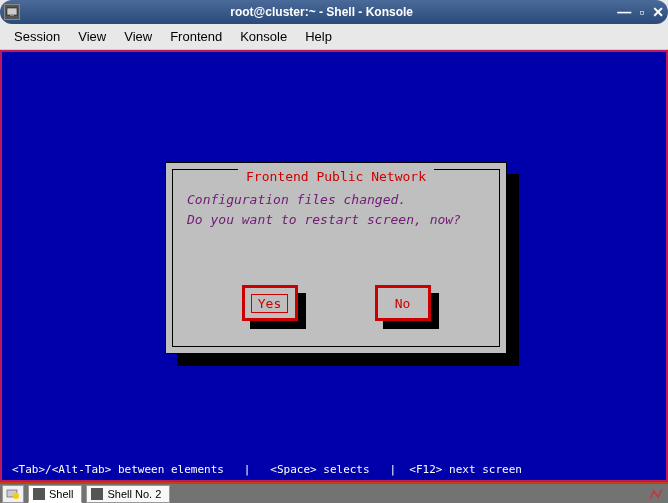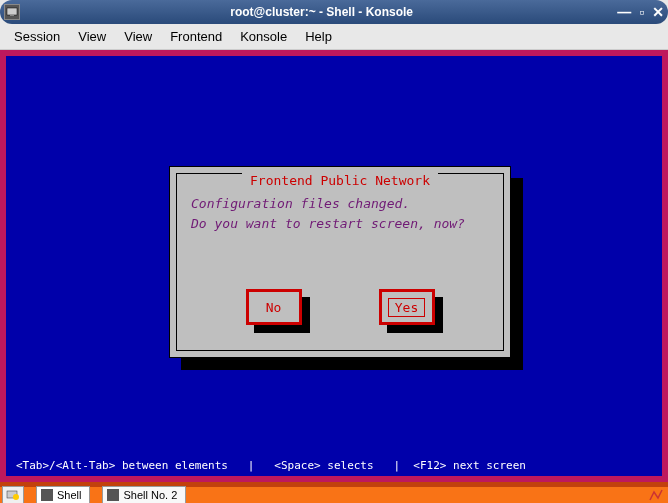--- a/index.html
+++ b/index.html
@@ -8,38 +8,38 @@
 .titlebar { background: linear-gradient(to bottom, #4a6a9a, #2a4a7a); height: 24px; display: flex; align-items: center; padding: 0 4px; color: white; font-size: 12px; border-radius: 12px; }
 .titlebar-icon { width: 16px; height: 16px; background: #555; margin-right: 6px; display: flex; align-items: center; justify-content: center; border: 1px solid #888; }
 .titlebar-icon svg { width: 12px; height: 12px; }
 .titlebar-title { flex: 1; text-align: center; font-weight: bold; }
 .titlebar-buttons { display: flex; gap: 8px; }
 .titlebar-btn { cursor: pointer; font-weight: bold; font-size: 14px; }
 
 .menubar { background: #e8e8e8; height: 26px; display: flex; align-items: center; padding: 0 6px; gap: 2px; border-bottom: 1px solid #ccc; }
 .menu-item { padding: 3px 8px; font-size: 13px; cursor: pointer; }
 
-.terminal { background: #0000aa; width: 100%; height: 432px; position: relative; font-family: "DejaVu Sans Mono", "Courier New", monospace; font-size: 13px; color: white; border: 6px solid #be185d; padding-left: 45px; }
+.terminal { background: #0000aa; width: 100%; height: 432px; position: relative; font-family: "DejaVu Sans Mono", "Courier New", monospace; font-size: 13px; color: white; border: 2px solid #be185d; padding-left: 45px; }
 
 .dialog-shadow { position: absolute; background: #000; width: 342px; height: 192px; left: 175px; top: 122px; }
 .dialog { position: absolute; background: #bfbfbf; width: 342px; height: 192px; left: 163px; top: 110px; border: 1px solid #000; }
 .dialog-frame { position: absolute; inset: 6px; border: 1px solid #000; }
 .dialog-title { position: absolute; top: -1px; left: 50%; transform: translateX(-50%); background: #bfbfbf; color: #cc0000; padding: 0 8px; font-weight: normal; white-space: nowrap; }
 .dialog-body { padding: 20px 14px 0 14px; color: #701a75; line-height: 1.5; font-style: italic; }
 
 .btn-container { position: absolute; display: flex; width: 100%; justify-content: space-around; top: 115px; padding: 0 30px; }
 .btn-shadow-wrap { position: relative; }
 .btn-shadow { position: absolute; background: #000; width: 56px; height: 36px; left: 8px; top: 8px; }
 .btn { position: relative; background: #bfbfbf; border: 3px solid #cc0000; width: 56px; height: 36px; display: flex; align-items: center; justify-content: center; color: #cc0000; cursor: pointer; }
 .btn-inner { border: 1px solid #cc0000; padding: 1px 6px; }
 .btn-no .btn-inner { border: none; }
 
 .hint-bar { position: absolute; bottom: 4px; left: 0; right: 0; color: white; padding: 0 10px; font-family: "DejaVu Sans Mono", "Courier New", monospace; font-size: 11px; white-space: pre; }
 
-.bottombar { background: #f97316; height: 21px; display: flex; align-items: center; padding: 0 2px; gap: 12px; border-top: 5px solid #c2410c; }
+.bottombar { background: #737373; height: 21px; display: flex; align-items: center; padding: 0 2px; gap: 4px; border-top: 2px solid #c2410c; }
 .bb-btn { width: 22px; height: 18px; border: 1px solid #999; background: #f0f0f0; display: flex; align-items: center; justify-content: center; font-size: 10px; }
 .tab { border: 1px solid #999; background: #f8f8f8; height: 18px; display: flex; align-items: center; padding: 0 8px 0 4px; font-size: 11px; gap: 4px; cursor: pointer; }
 .tab.active { background: #fff; border-bottom: 1px solid #fff; }
 .tab-icon { width: 12px; height: 12px; background: #555; }
 .bb-right { margin-left: auto; width: 20px; height: 18px; display: flex; align-items: center; justify-content: center; }
 </style>
 </head>
 <body>
 
 <div class="titlebar">
@@ -71,28 +71,28 @@
   <div class="dialog">
     <div class="dialog-frame">
       <div class="dialog-title"> Frontend Public Network </div>
       <div class="dialog-body">
         <div>Configuration files changed.</div>
         <div>Do you want to restart screen, now?</div>
       </div>
       <div class="btn-container">
         <div class="btn-shadow-wrap">
           <div class="btn-shadow"></div>
-          <div class="btn btn-no">
-            <span class="btn-inner">No</span>
+          <div class="btn">
+            <span class="btn-inner">Yes</span>
           </div>
         </div>
         <div class="btn-shadow-wrap">
           <div class="btn-shadow"></div>
-          <div class="btn">
-            <span class="btn-inner">Yes</span>
+          <div class="btn btn-no">
+            <span class="btn-inner">No</span>
           </div>
         </div>
       </div>
     </div>
   </div>
   <div class="hint-bar">&lt;Tab&gt;/&lt;Alt-Tab&gt; between elements   |   &lt;Space&gt; selects   |  &lt;F12&gt; next screen</div>
 </div>
 
 <div class="bottombar">
   <div class="bb-btn">

